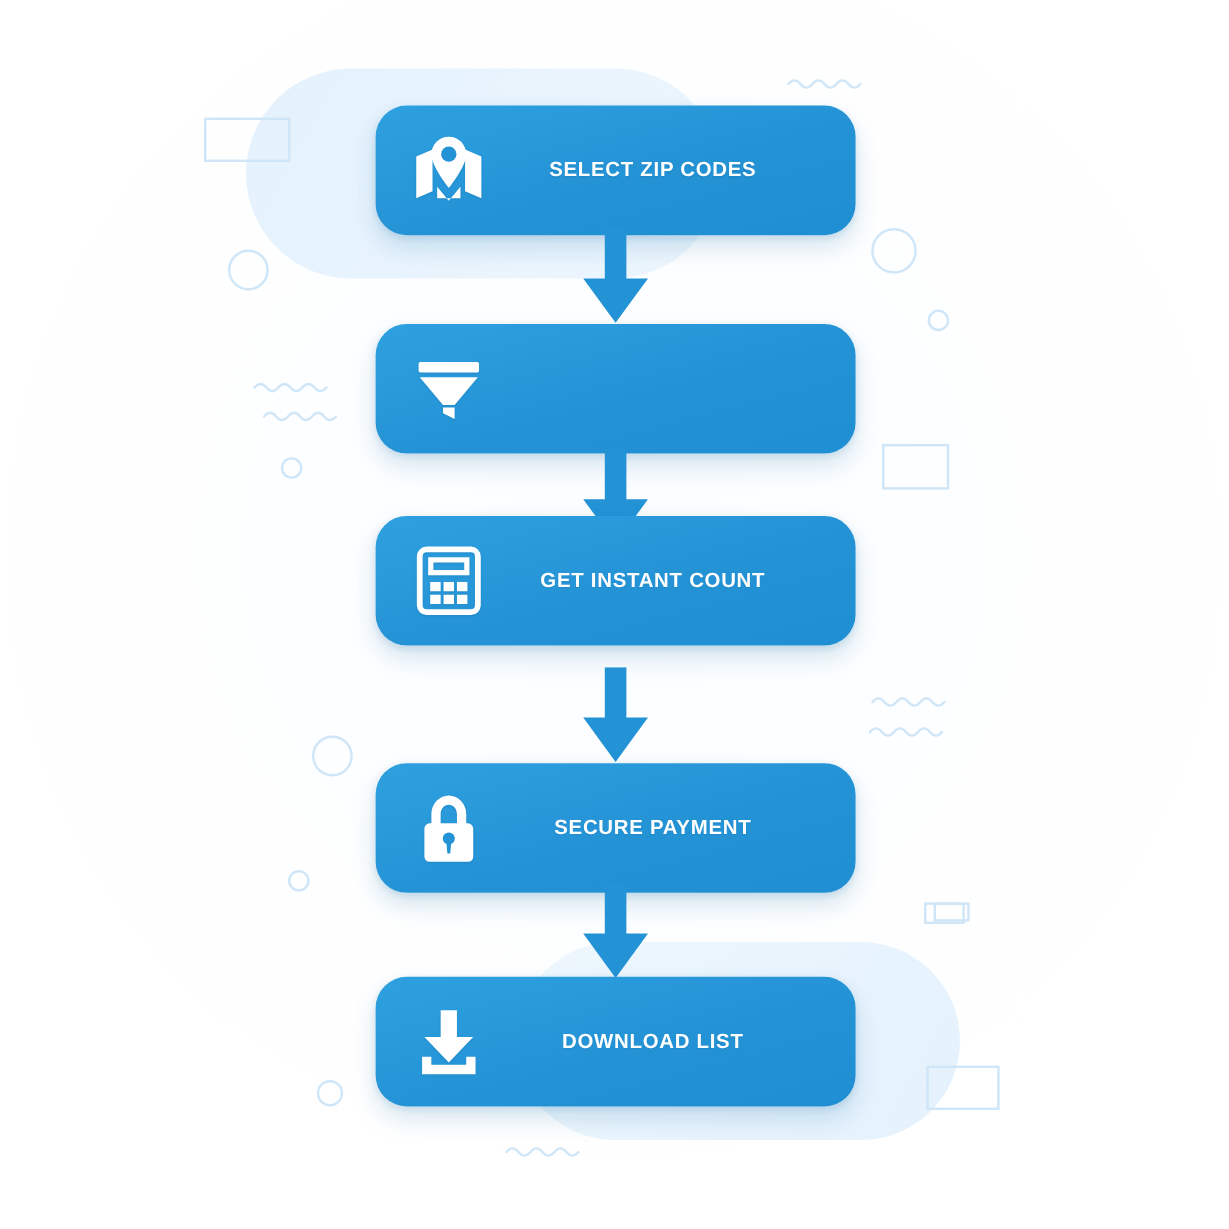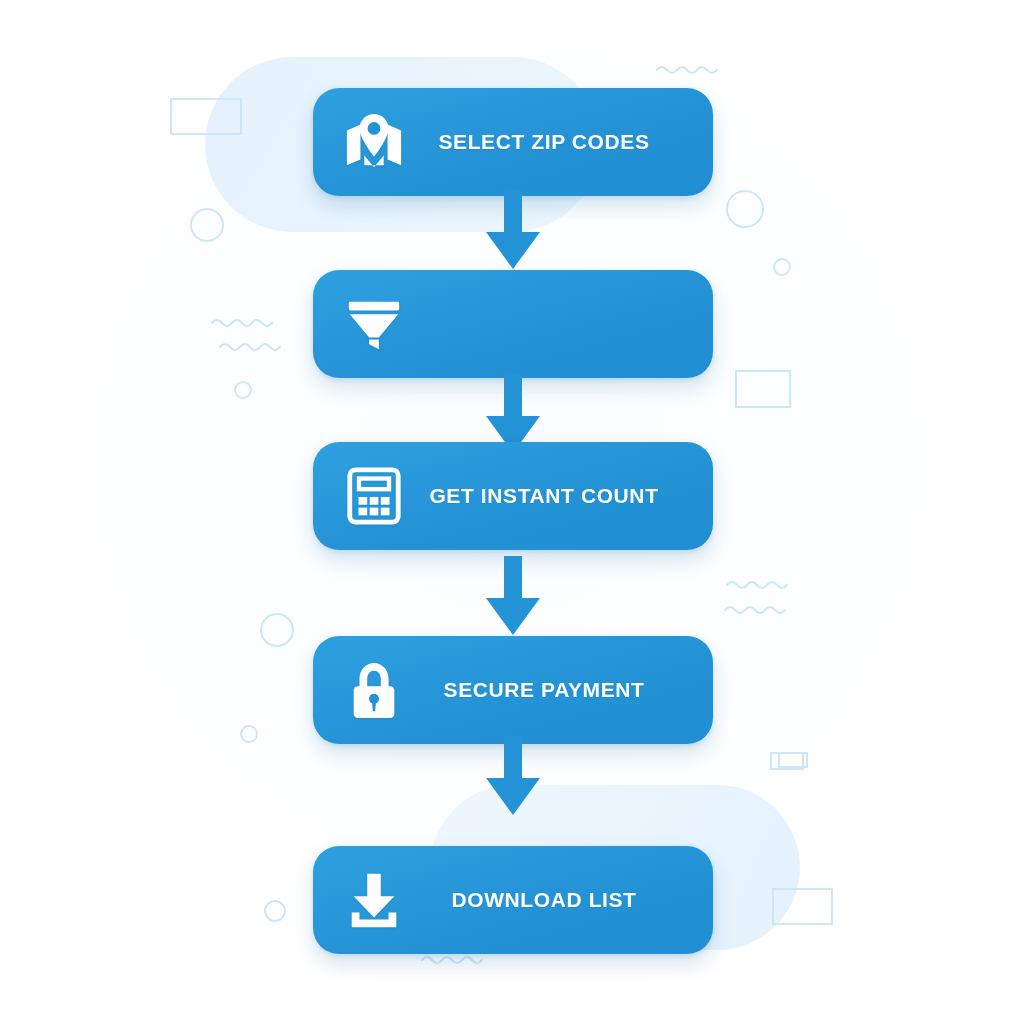--- a/index.html
+++ b/index.html
@@ -105,42 +105,42 @@
     height: 62px;
     display: block;
     filter: drop-shadow(0 1px 1px rgba(16, 90, 140, 0.20));
   }
 
   .step-label {
     flex: 1 1 auto;
     text-align: center;
     padding-right: 34px;
     color: #ffffff;
-    font-size: 21px;
+    font-size: 17px;
     font-weight: bold;
     letter-spacing: 0.6px;
     line-height: 1.1;
     white-space: nowrap;
     text-shadow: 0 1px 1px rgba(18, 95, 145, 0.18);
   }
 
   .connector {
     position: absolute;
     left: 478px;
     width: 70px;
     height: 82px;
   }
   .connector svg { display: block; }
 
   
   .card-1 { top: 88px; }
   .card-2 { top: 270px; }
-  .card-3 { top: 442px; }
+  .card-3 { top: 430px; }
   .card-4 { top: 636px; }
-  .card-5 { top: 814px; margin-top: 32px; }
+  .card-5 { top: 814px; }
 
   .conn-1 { top: 190px; }
   .conn-2 { top: 374px; }
   .conn-3 { top: 556px; }
   .conn-4 { top: 736px; }
 </style>
 </head>
 <body>
 
 <div id="stage">

